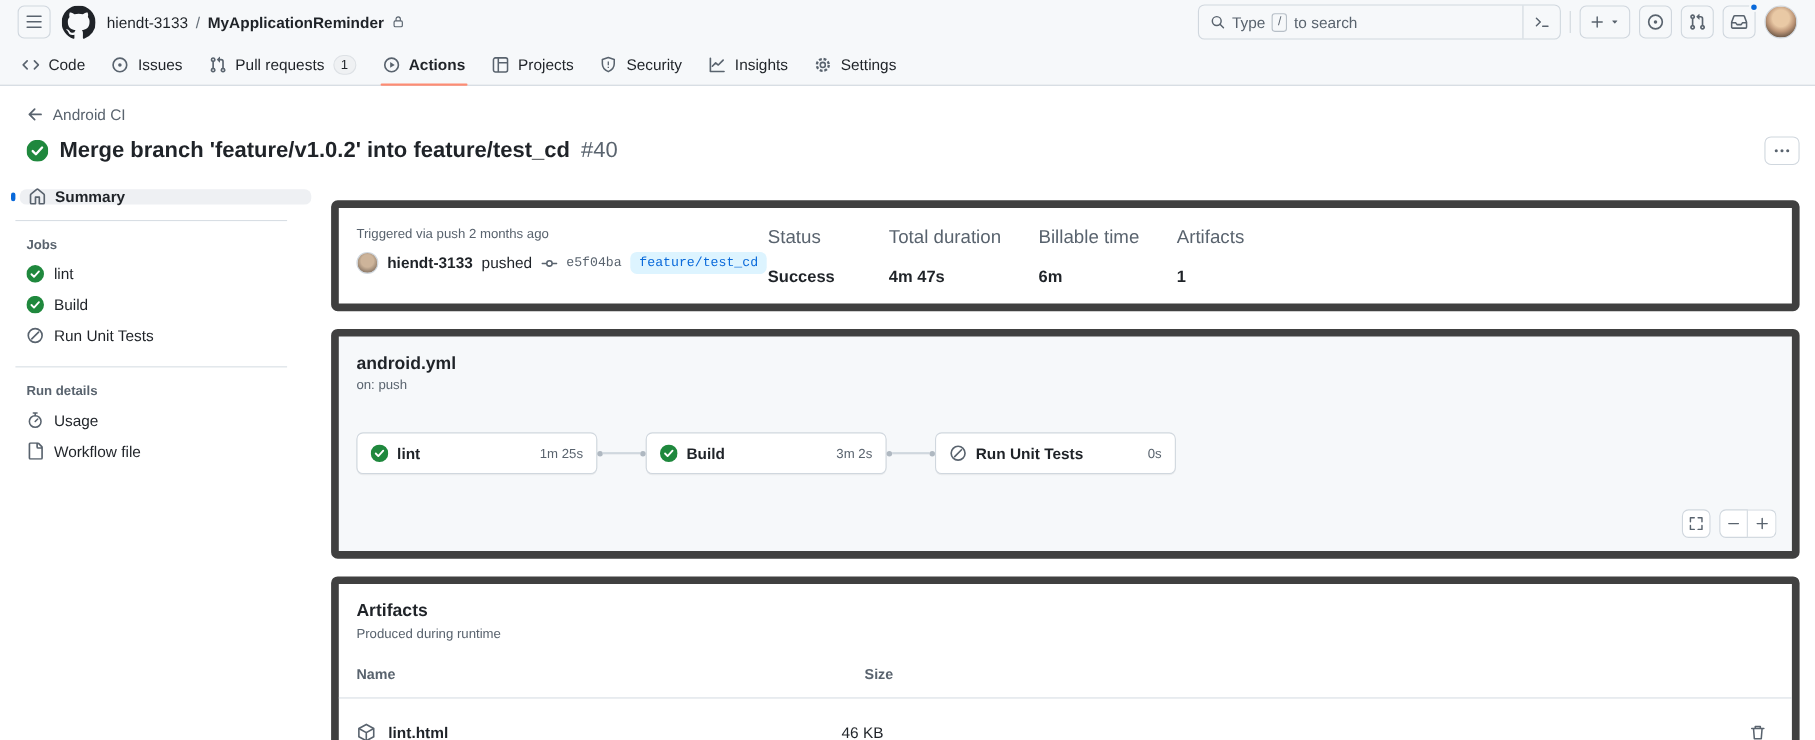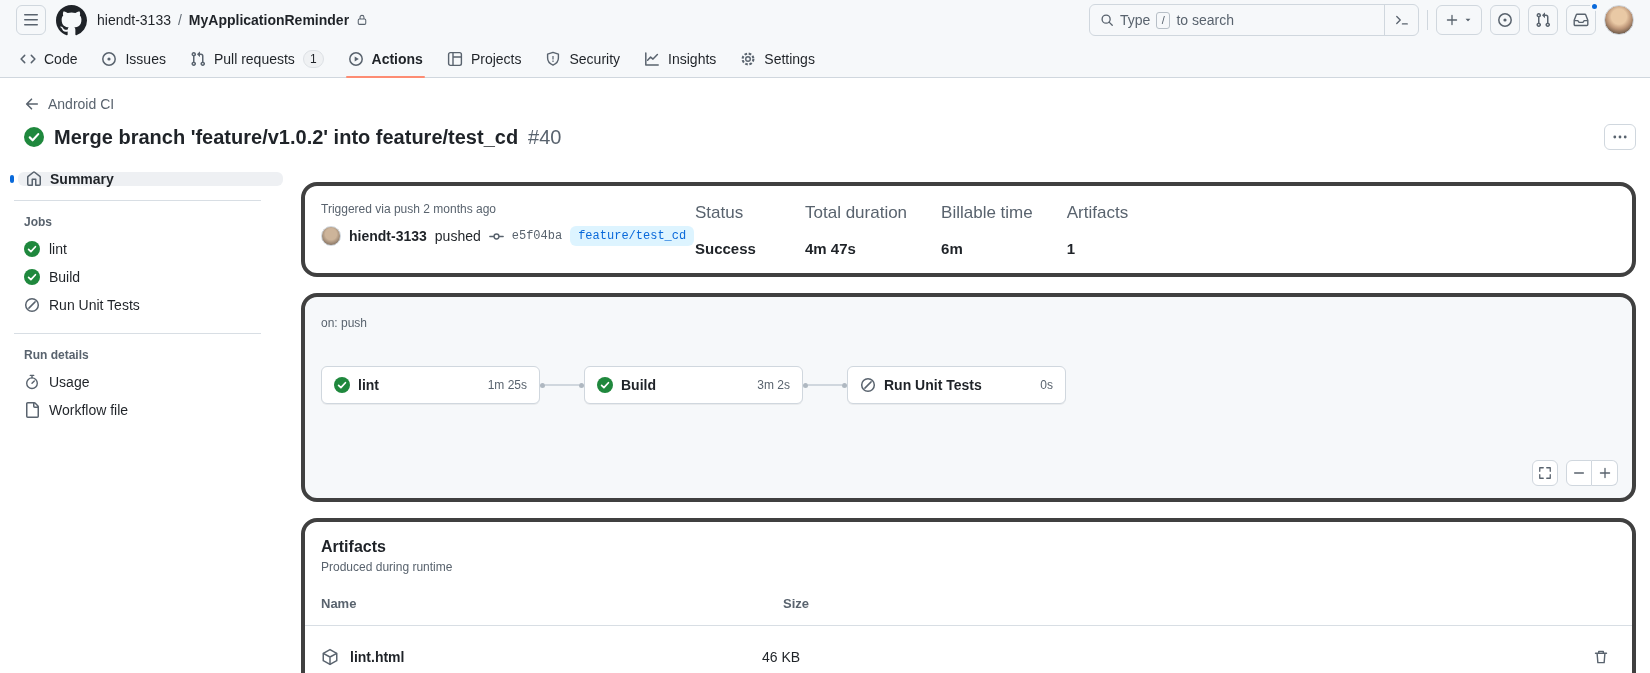--- a/index.html
+++ b/index.html
@@ -74,21 +74,21 @@
   .side-item { display:flex; align-items:center; gap:8px; height:14px; padding:0 8px;
     border-radius:6px; background:#eef0f3; font-weight:700; font-size:14px; cursor:pointer; }
   .side-item .ic { color:#59636e; }
   .side-divider { border-top:1px solid #d8dee4; margin:14px 22px 14px 4px; }
   .side-heading { font-size:12px; font-weight:700; color:#59636e; margin:0 0 6px 14px; }
   .job-item { display:flex; align-items:center; gap:9px; padding:6px 8px 6px 14px;
     font-size:14px; cursor:pointer; border-radius:6px; }
   .muted { color:#59636e; }
 
   .main { flex:1; padding:24px 14px 0 18px; }
-  .card { border:4px solid #404040; border-radius:16px; background:#fff; }
+  .card { border:7px solid #404040; border-radius:6px; background:#fff; }
 
   
   .summary-card { padding:16px; display:flex; }
   .trigger-block { width:374px; flex:none; }
   .trigger-label { font-size:12px; color:#59636e; }
   .commit-row { display:flex; align-items:center; gap:8px; margin-top:10px; }
   .mini-avatar { width:20px; height:20px; border-radius:50%; border:1px solid #d0d7de;
     background:radial-gradient(circle at 50% 40%, #cdb49a 0 40%, #96826f 70%, #5c554d 100%); }
   .actor { font-weight:700; }
   .sha { font-family:"Liberation Mono", monospace; font-size:12px; color:#59636e; cursor:pointer; }
@@ -499,20 +499,21 @@
           <div class="value">6m</div>
         </div>
         <div class="stat">
           <div class="label">Artifacts</div>
           <div class="value">1</div>
         </div>
       </div>
     </div>
 
     <div class="card graph-card">
+      <div class="wf-name">android.yml</div>
       <div class="wf-trigger">on: push</div>
       <div class="graph">
         <div class="node">
           <svg width="16" height="16">
               <use href="#i-check-circle"></use>
             </svg>
           <span class="name">lint</span>
           <span class="dur">1m 25s</span>
         </div>
         <div class="connector">

